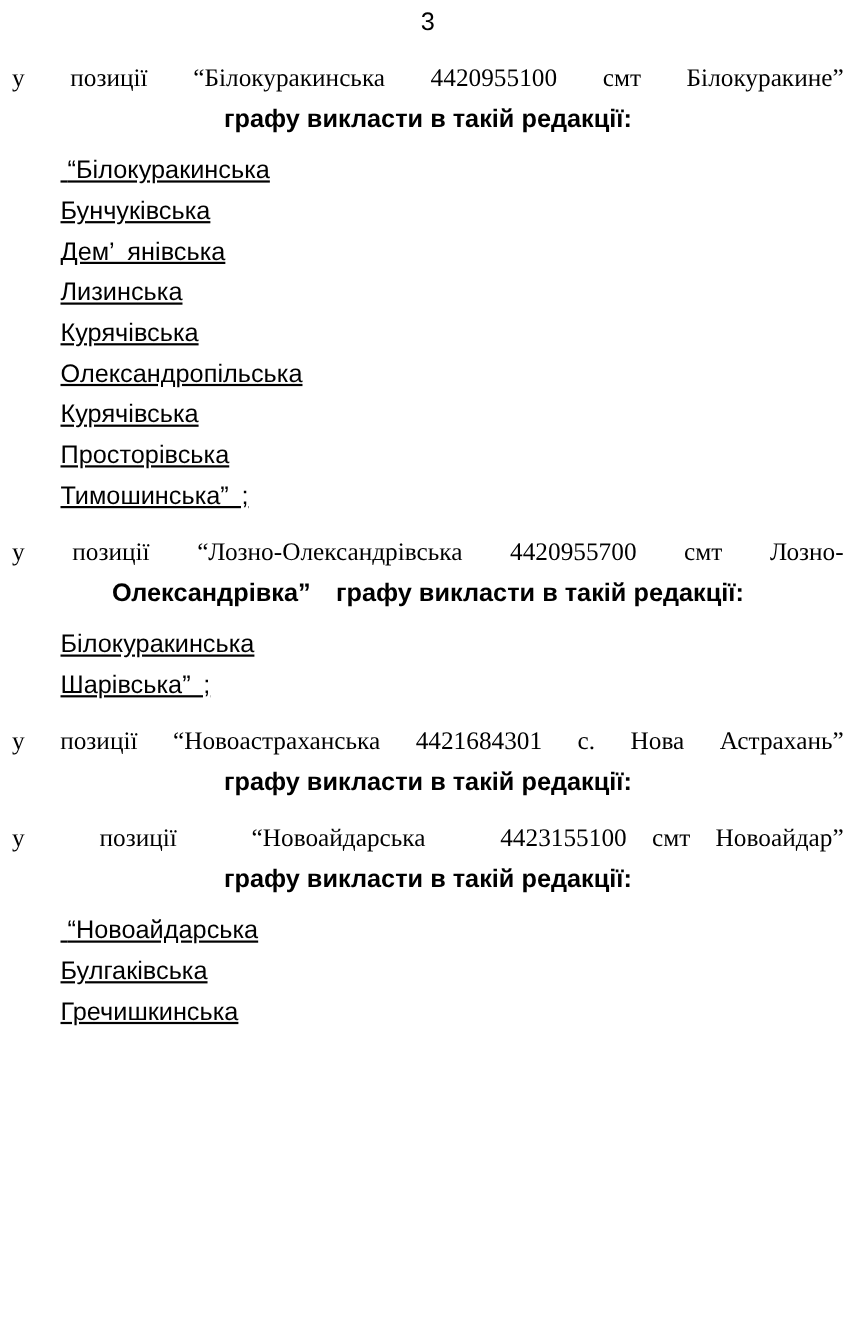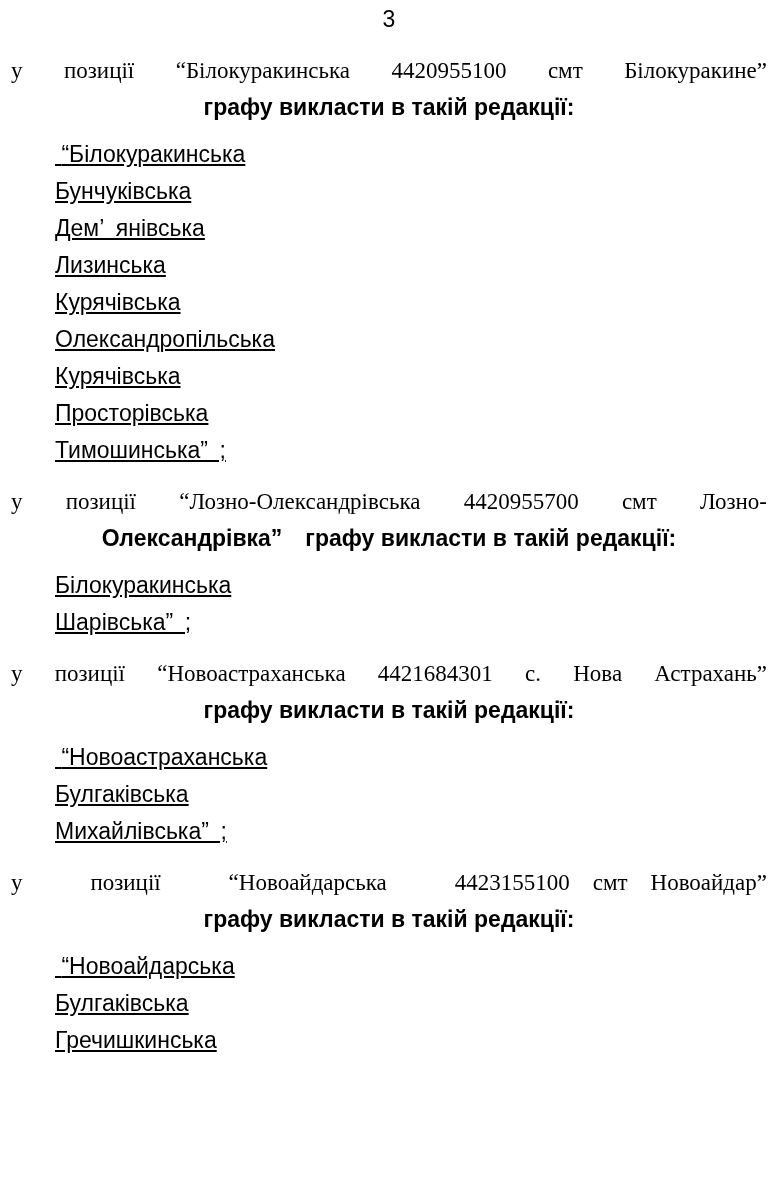--- a/index.html
+++ b/index.html
@@ -68,25 +68,20 @@
       <div class="list-item">Білокуракинська</div>
       <div class="list-item">Шарівська” ;</div>
     </div>
   </section>
 
   <section>
     <div class="para">
       <div class="para-line1">у позиції “Новоастраханська 4421684301 с.&nbsp;Нова Астрахань”</div>
       <div class="para-line2">графу викласти в такій редакції:</div>
     </div>
-    <div class="hromada-list">
-      <div class="list-item"> “Новоастраханська</div>
-      <div class="list-item">Булгаківська</div>
-      <div class="list-item">Михайлівська” ;</div>
-    </div>
   </section>
 
   <section>
     <div class="para">
       <div class="para-line1">у позиції “Новоайдарська 4423155100 смт Новоайдар”</div>
       <div class="para-line2">графу викласти в такій редакції:</div>
     </div>
     <div class="hromada-list">
       <div class="list-item"> “Новоайдарська</div>
       <div class="list-item">Булгаківська</div>

